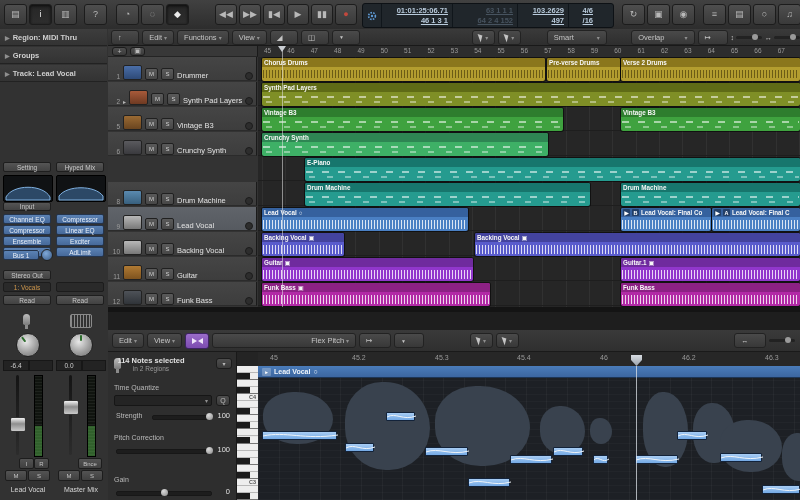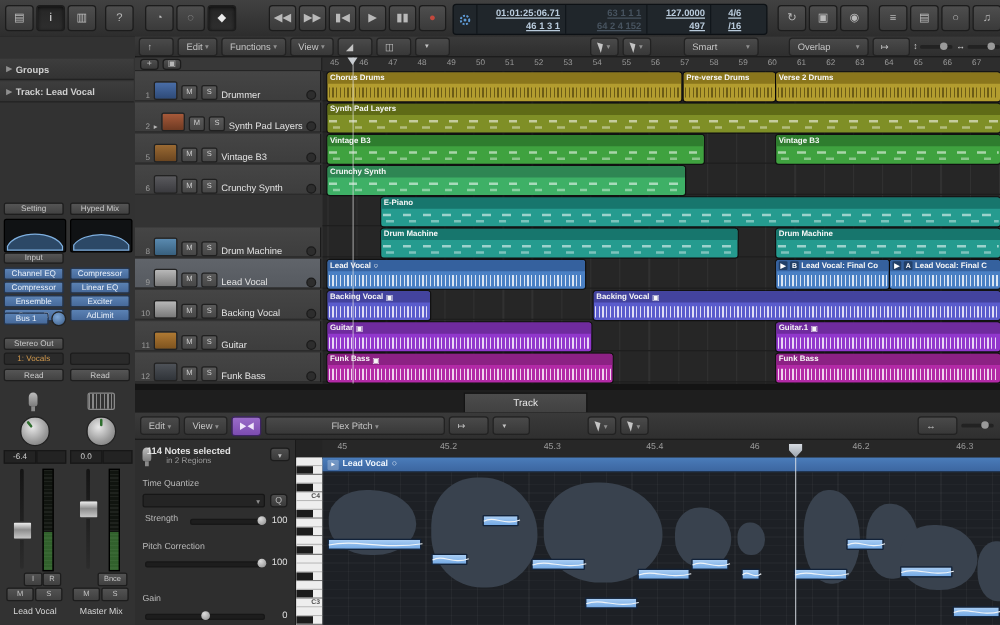--- a/index.html
+++ b/index.html
@@ -148,21 +148,21 @@
       </span>
       <span class="lcdcol" style="min-width:62px">
         <span class="lcdrow">01:01:25:06.71</span>
         <span class="lcdrow">46 1 3 1</span>
       </span>
       <span class="lcdcol" style="min-width:56px">
         <span class="lcdrow ghost">63 1 1 1</span>
         <span class="lcdrow ghost">64 2 4 152</span>
       </span>
       <span class="lcdcol" style="min-width:42px">
-        <span class="lcdrow">127.0000</span>
+        <span class="lcdrow">103.2629</span>
         <span class="lcdrow">497</span>
       </span>
       <span class="lcdcol" style="min-width:20px;border-right:none">
         <span class="lcdrow">4/6</span>
         <span class="lcdrow">/16</span>
       </span>
     </div>
     <div class="tbgrp" style="left:622px" id="right-btns-a">
         <div class="btn tbtn glyph">↻</div>
         <div class="btn tbtn glyph">▣</div>
@@ -170,20 +170,24 @@
       </div>
     <div class="tbgrp" style="left:703px" id="right-btns-b">
         <div class="btn tbtn glyph">≡</div>
         <div class="btn tbtn glyph">▤</div>
         <div class="btn tbtn glyph">○</div>
         <div class="btn tbtn glyph">♫</div>
       </div>
   </div>
 
   <div class="abs" id="inspector">
+    <div class="insp-hdr" style="top:0">
+      <span class="tri">▶</span>
+      <span>Region: MIDI Thru</span>
+    </div>
     <div class="insp-hdr" style="top:36px">
       <span class="tri">▶</span>
       <span>Track: Lead Vocal</span>
     </div>
     <div class="insp-hdr" style="top:18px">
       <span class="tri">▶</span>
       <span>Groups</span>
     </div>
 
     <div class="strip" style="left:3px" id="strip1">
@@ -592,36 +596,35 @@
         <div class="rbody">
           <div class="wave-light"></div>
         </div>
       </div>
     </div>
   <div class="abs ph-line" id="arr-playhead" style="left:282px;top:46px;height:261px"></div>
   <div class="abs ph-tri" style="left:278px;top:46px"></div>
 
   <div class="abs" id="ed-divider"></div>
   <div class="abs" id="ed-tabbar">
-    <div class="edtab active" style="left:263px">Track</div>
   </div>
   <div class="abs" id="ed-toolbar">
     <div class="mbtn">
         <span>Edit</span>
         <span class="dd">▾</span>
       </div>
     <div class="mbtn">
         <span>View</span>
         <span class="dd">▾</span>
       </div>
     <div class="flexbtn">
         <b class="fb-l"></b>
         <b class="fb-r"></b>
       </div>
-    <div class="mbtn" style="width:130px;justify-content:center">
+    <div class="mbtn" style="width:130px;justify-content:flex-end">
         <span>Flex Pitch</span>
         <span class="dd">▾</span>
       </div>
     <div class="mbtn" style="width:18px">
         <span>↦</span>
       </div>
     <div class="mbtn" style="width:16px">
         <span style="font-size:5px">▼</span>
       </div>
     <div style="width:40px"></div>

